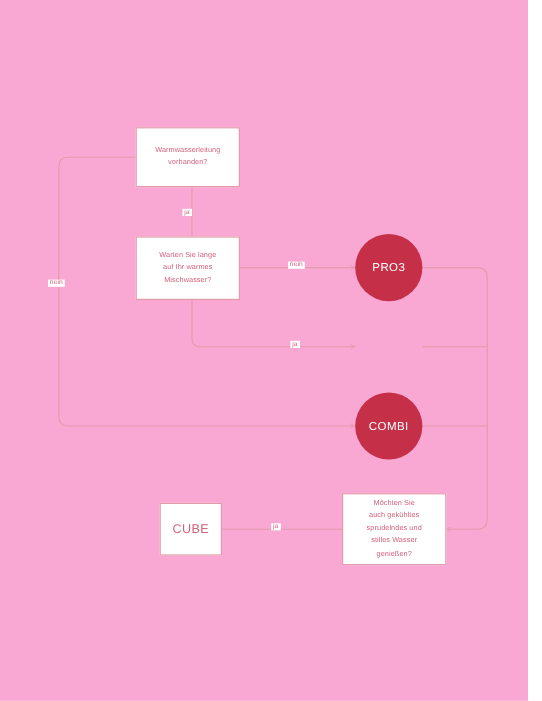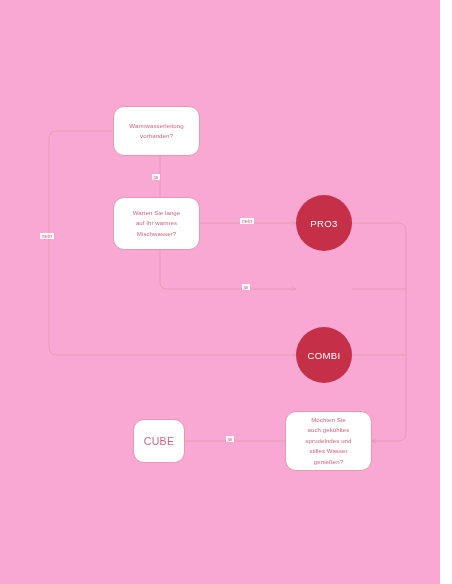--- a/index.html
+++ b/index.html
@@ -22,21 +22,21 @@
   #edge-layer {
     position: absolute;
     inset: 0;
     width: 452px;
     height: 584px;
   }
   .node-box {
     position: absolute;
     box-sizing: border-box;
     border: 1px solid #e39aa9;
-    border-radius: 11px;
+    border-radius: 0;
     background: #ffffff;
     display: flex;
     align-items: center;
     justify-content: center;
     text-align: center;
     color: #d2637c;
     font-size: 6.1px;
     line-height: 1.72;
     letter-spacing: 0.06px;
     padding: 2px;

